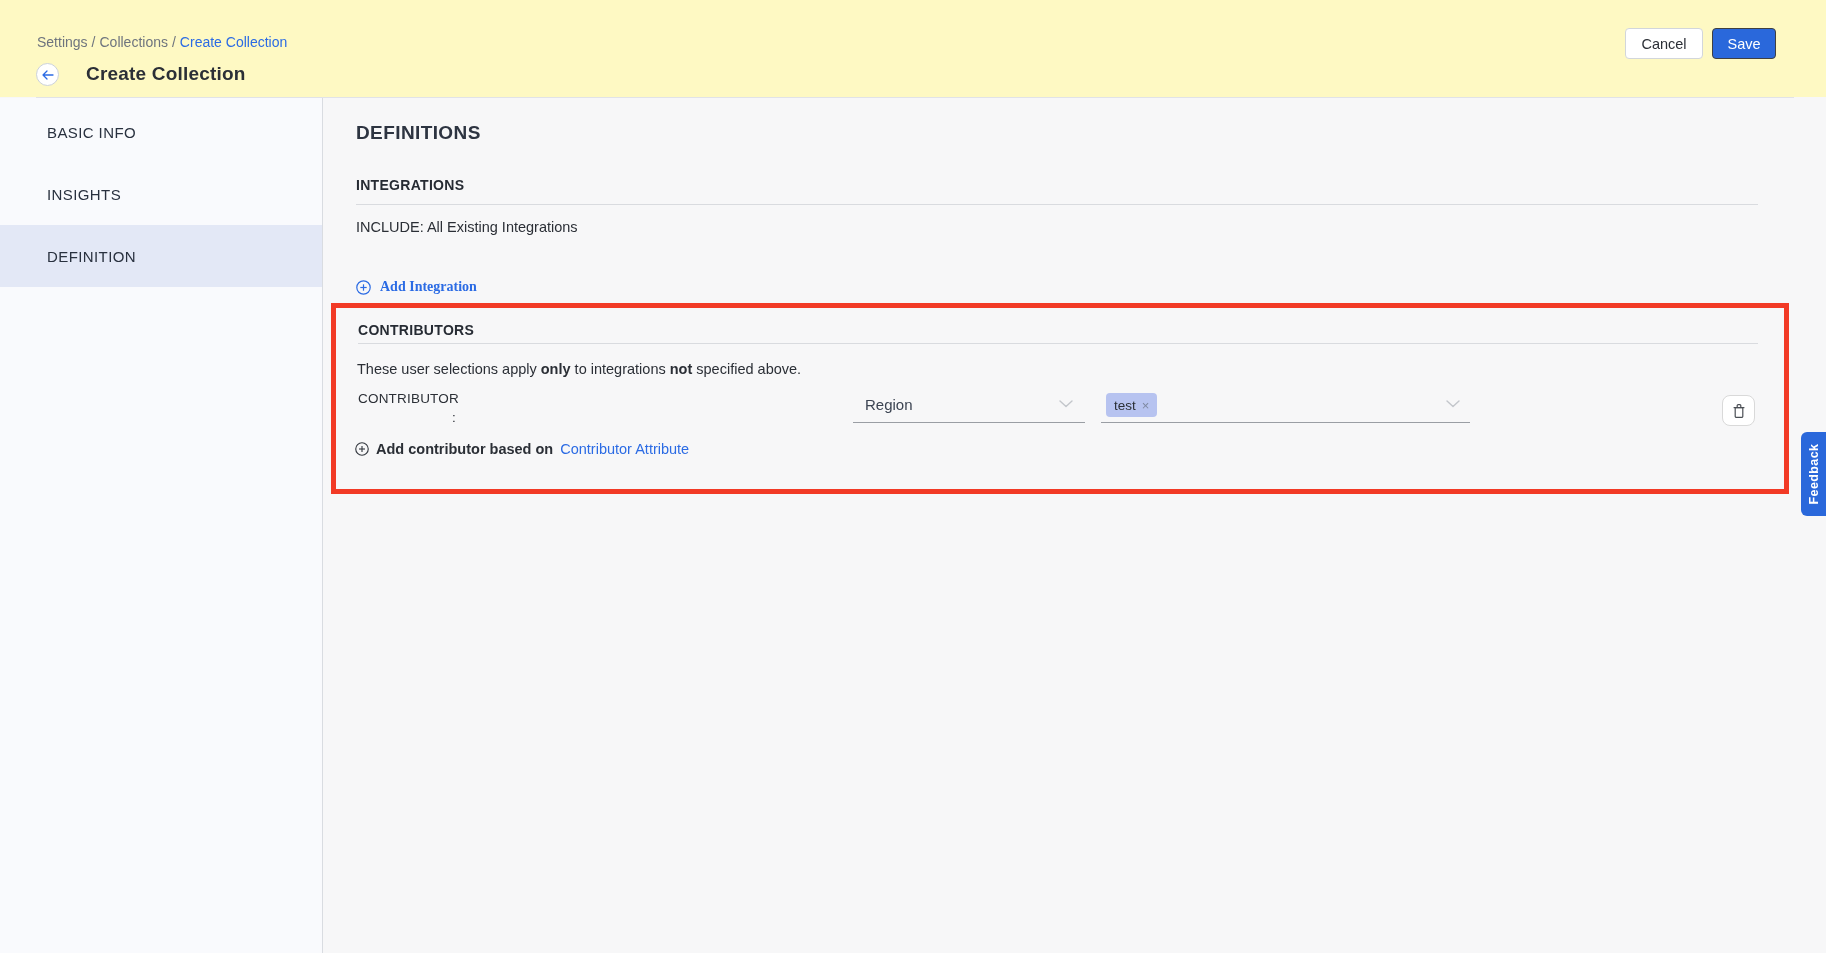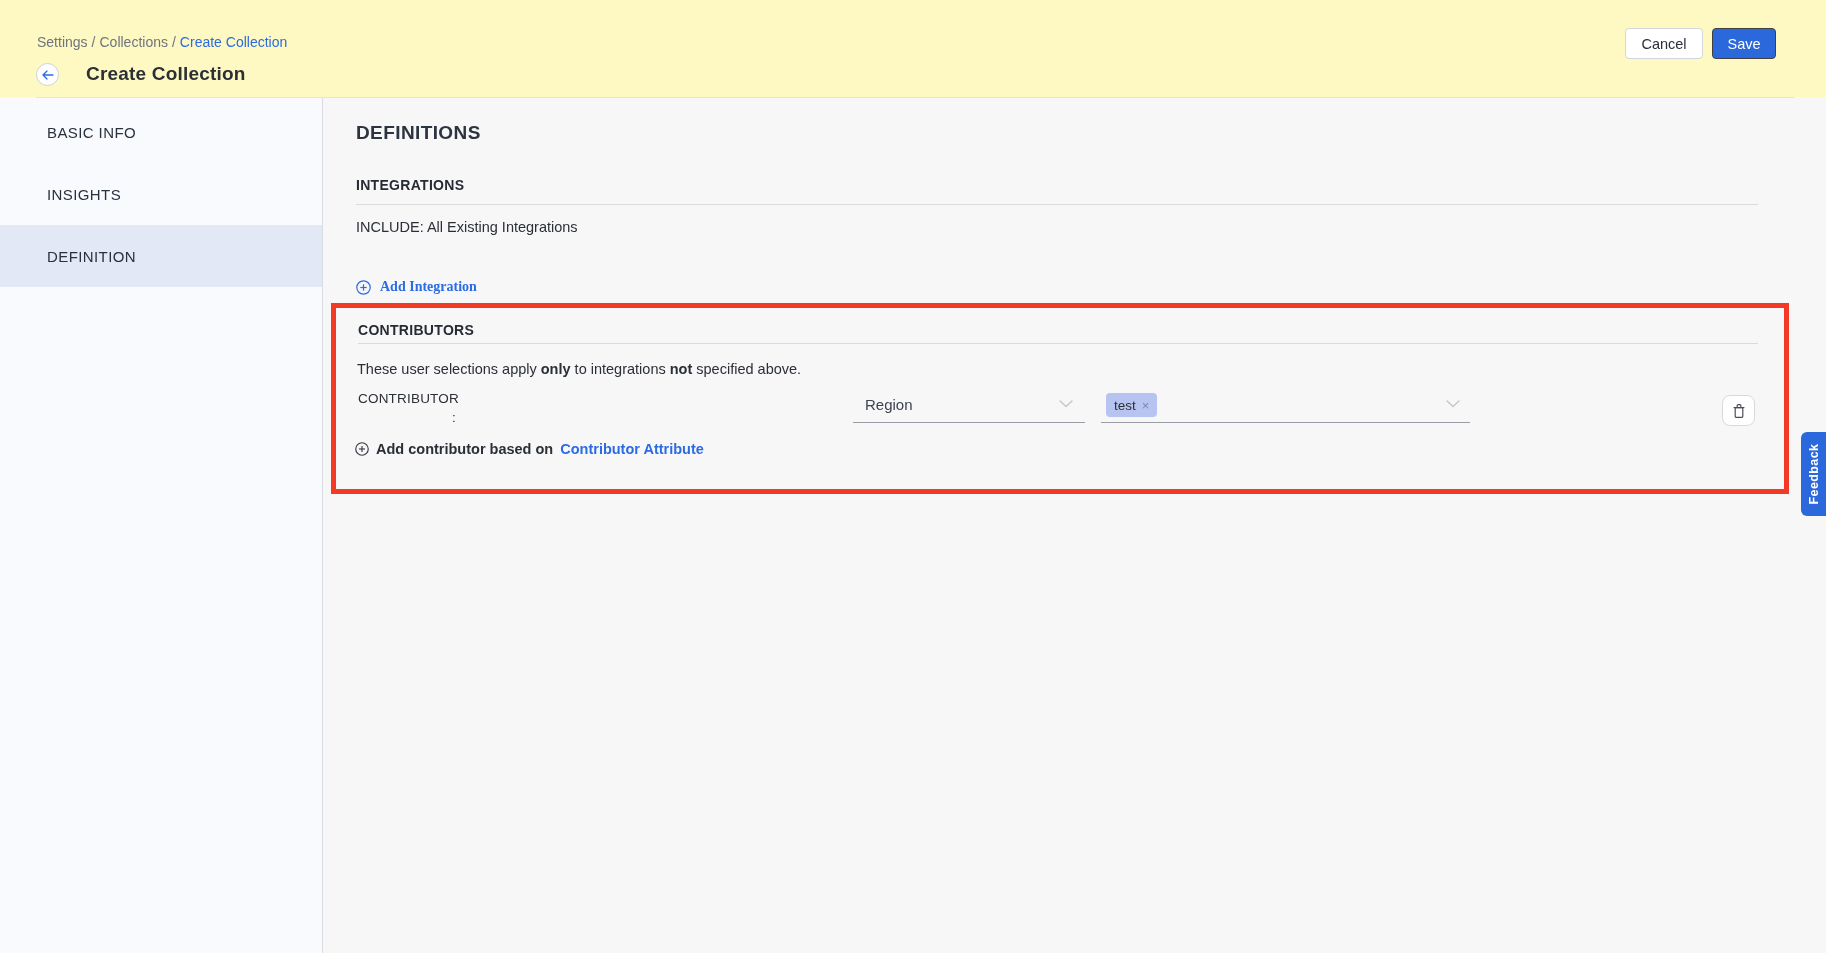--- a/index.html
+++ b/index.html
@@ -68,21 +68,21 @@
   .tag { position: absolute; left: 5px; top: 6px; height: 24px; background: #b7c3f0; border-radius: 4px;
          display: flex; align-items: center; padding: 4px 8px; gap: 6px; }
   .tag .tag-label { font-size: 13.5px; color: #2b2f36; }
   .tag .tag-x { font-size: 13px; color: #7e88a0; cursor: pointer; line-height: 1; }
 
   .trash-btn { position: absolute; left: 1722px; top: 395px; width: 33px; height: 31px; background: #ffffff;
                border: 1px solid #d9d9d9; border-radius: 8px; display: flex; align-items: center; justify-content: center; cursor: pointer; }
 
   .add-contributor { position: absolute; left: 355px; top: 441px; display: flex; align-items: center; gap: 7px; }
   .add-contributor .prefix { font-size: 14.5px; font-weight: 700; color: #2b2f36; }
-  .add-contributor .link { font-size: 14.5px; font-weight: 700; color: #2b6be4; cursor: pointer; }
+  .add-contributor .link { font-size: 14.5px; font-weight: 400; color: #2b6be4; cursor: pointer; }
   .icon-dark { color: #33383f; }
   .icon-blue { color: #2b6be4; }
 
   
   .feedback-tab { position: absolute; left: 1801px; top: 432px; width: 25px; height: 84px; background: #2a68db;
                   border-radius: 6px 0 0 6px; cursor: pointer; }
   .feedback-tab span { position: absolute; left: 50%; top: 50%; transform: translate(-50%, -50%) rotate(-90deg);
                        white-space: nowrap; color: #ffffff; font-size: 12.5px; font-weight: 700; letter-spacing: 0.4px; }
 </style>
 </head>

